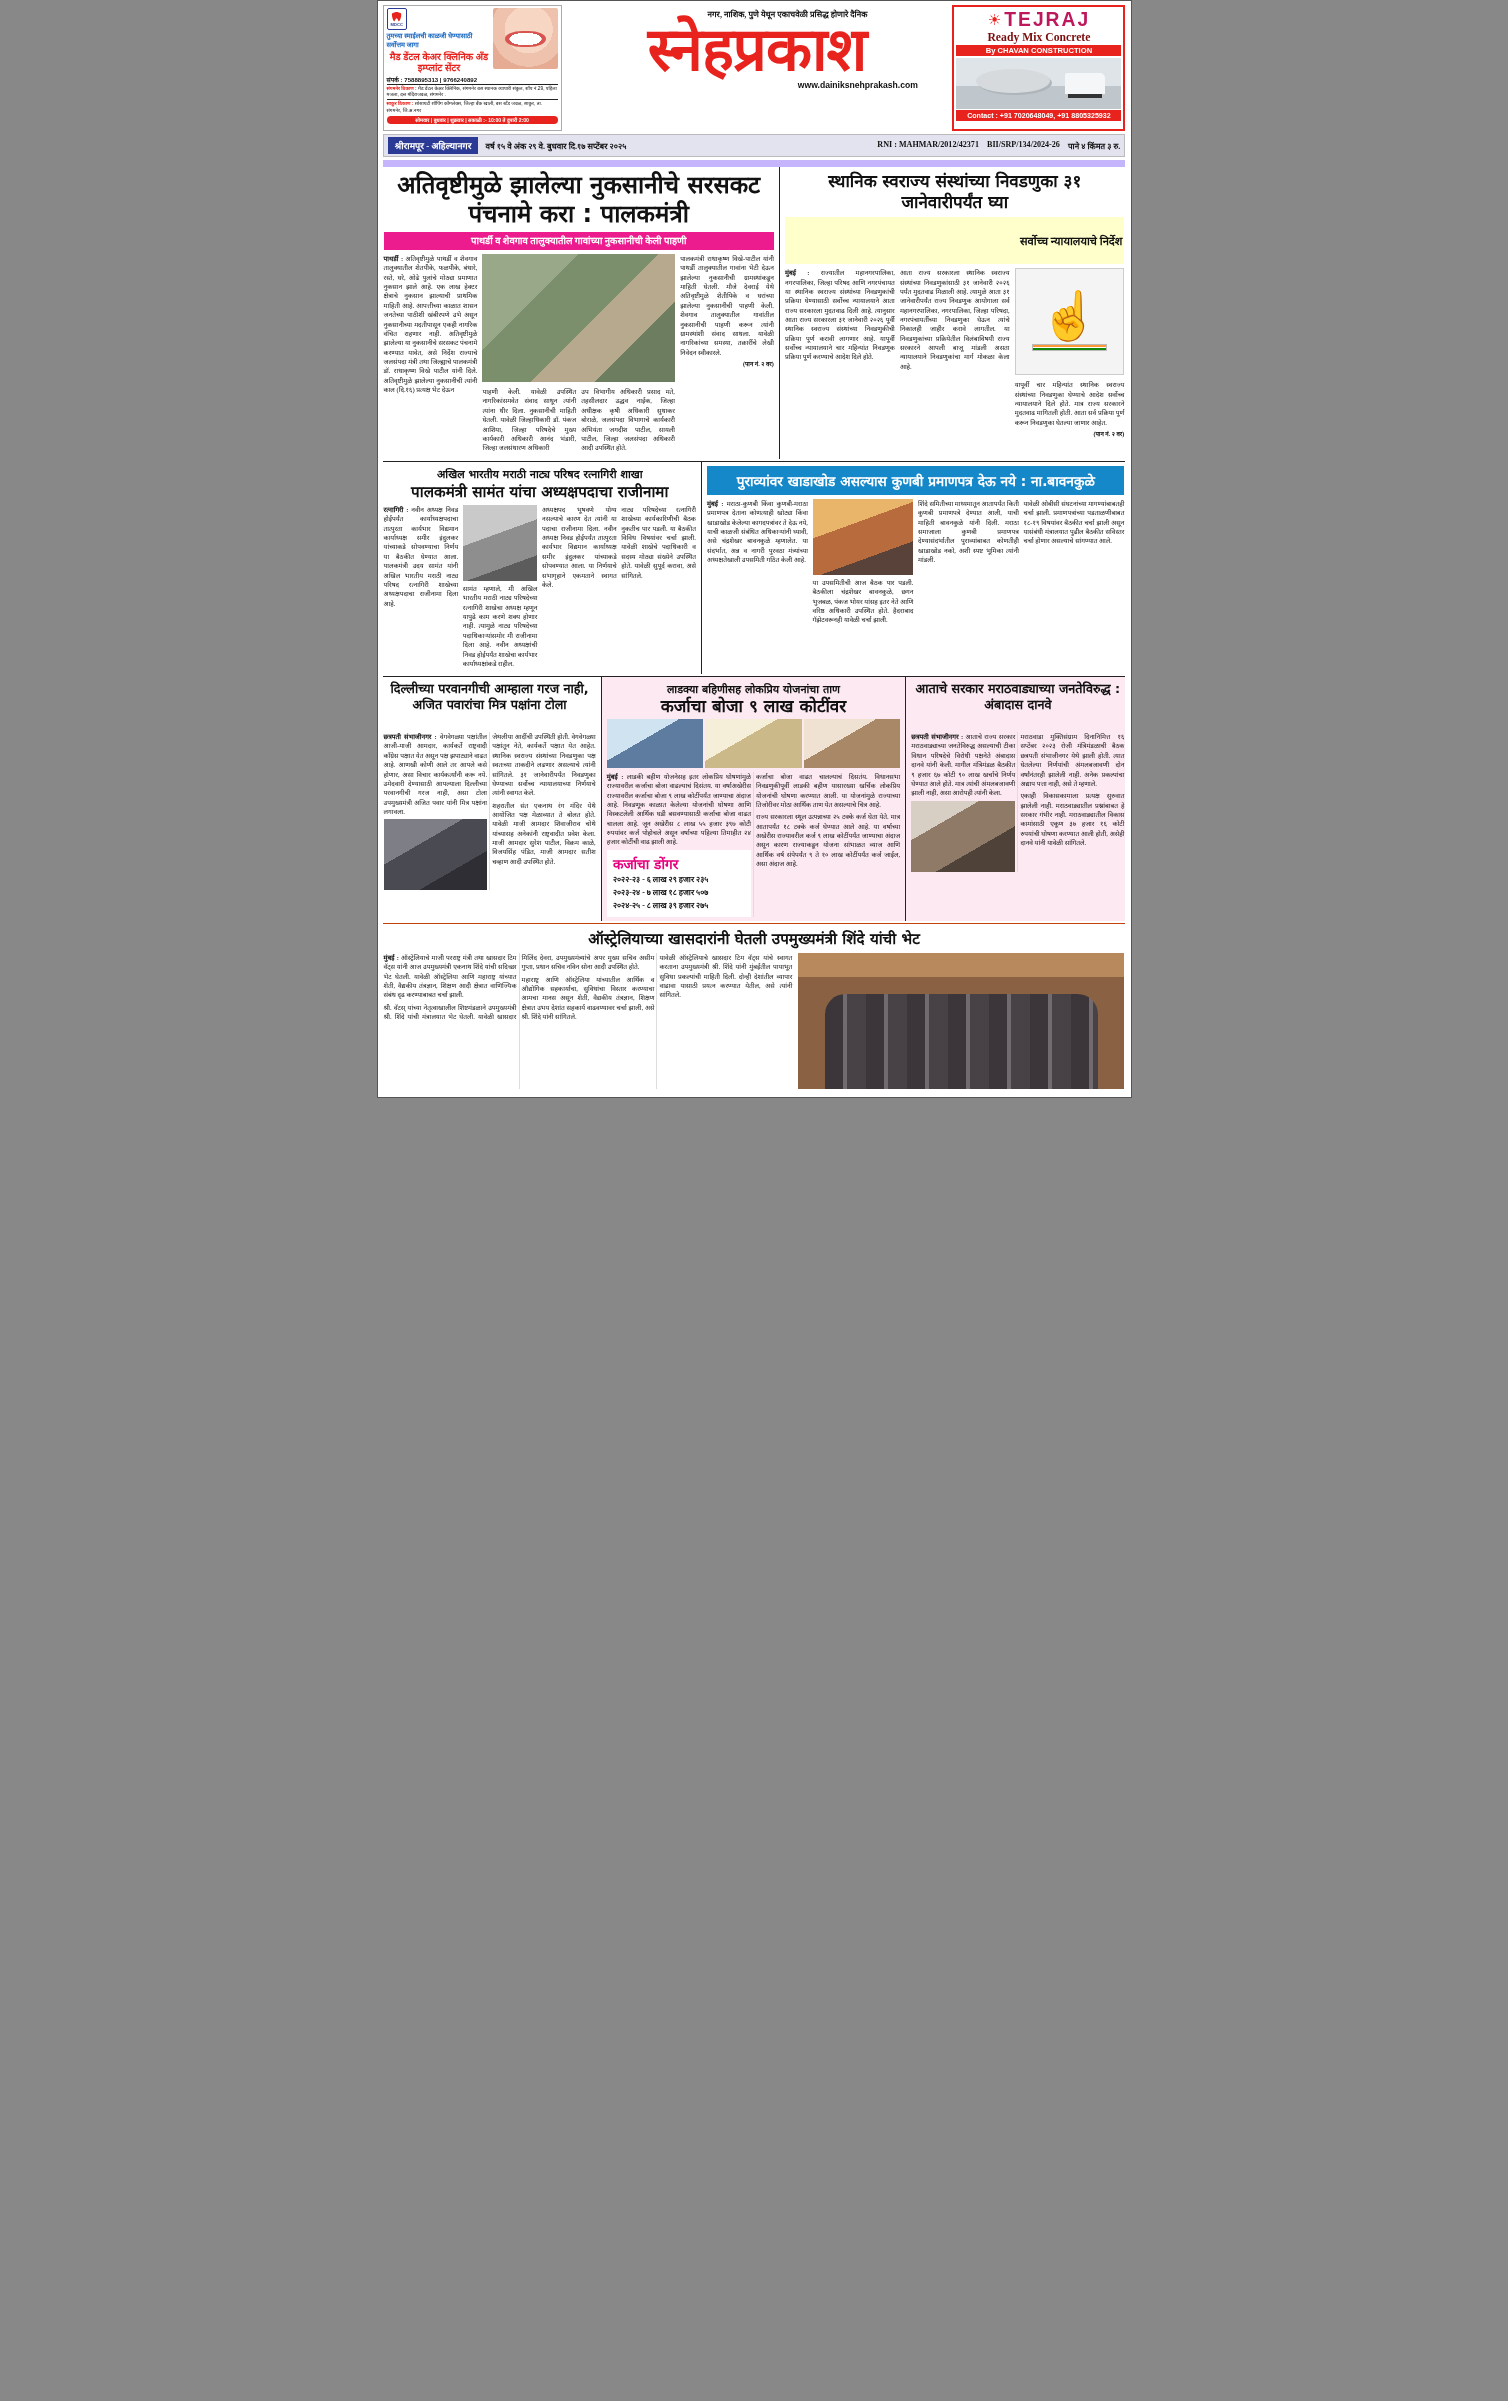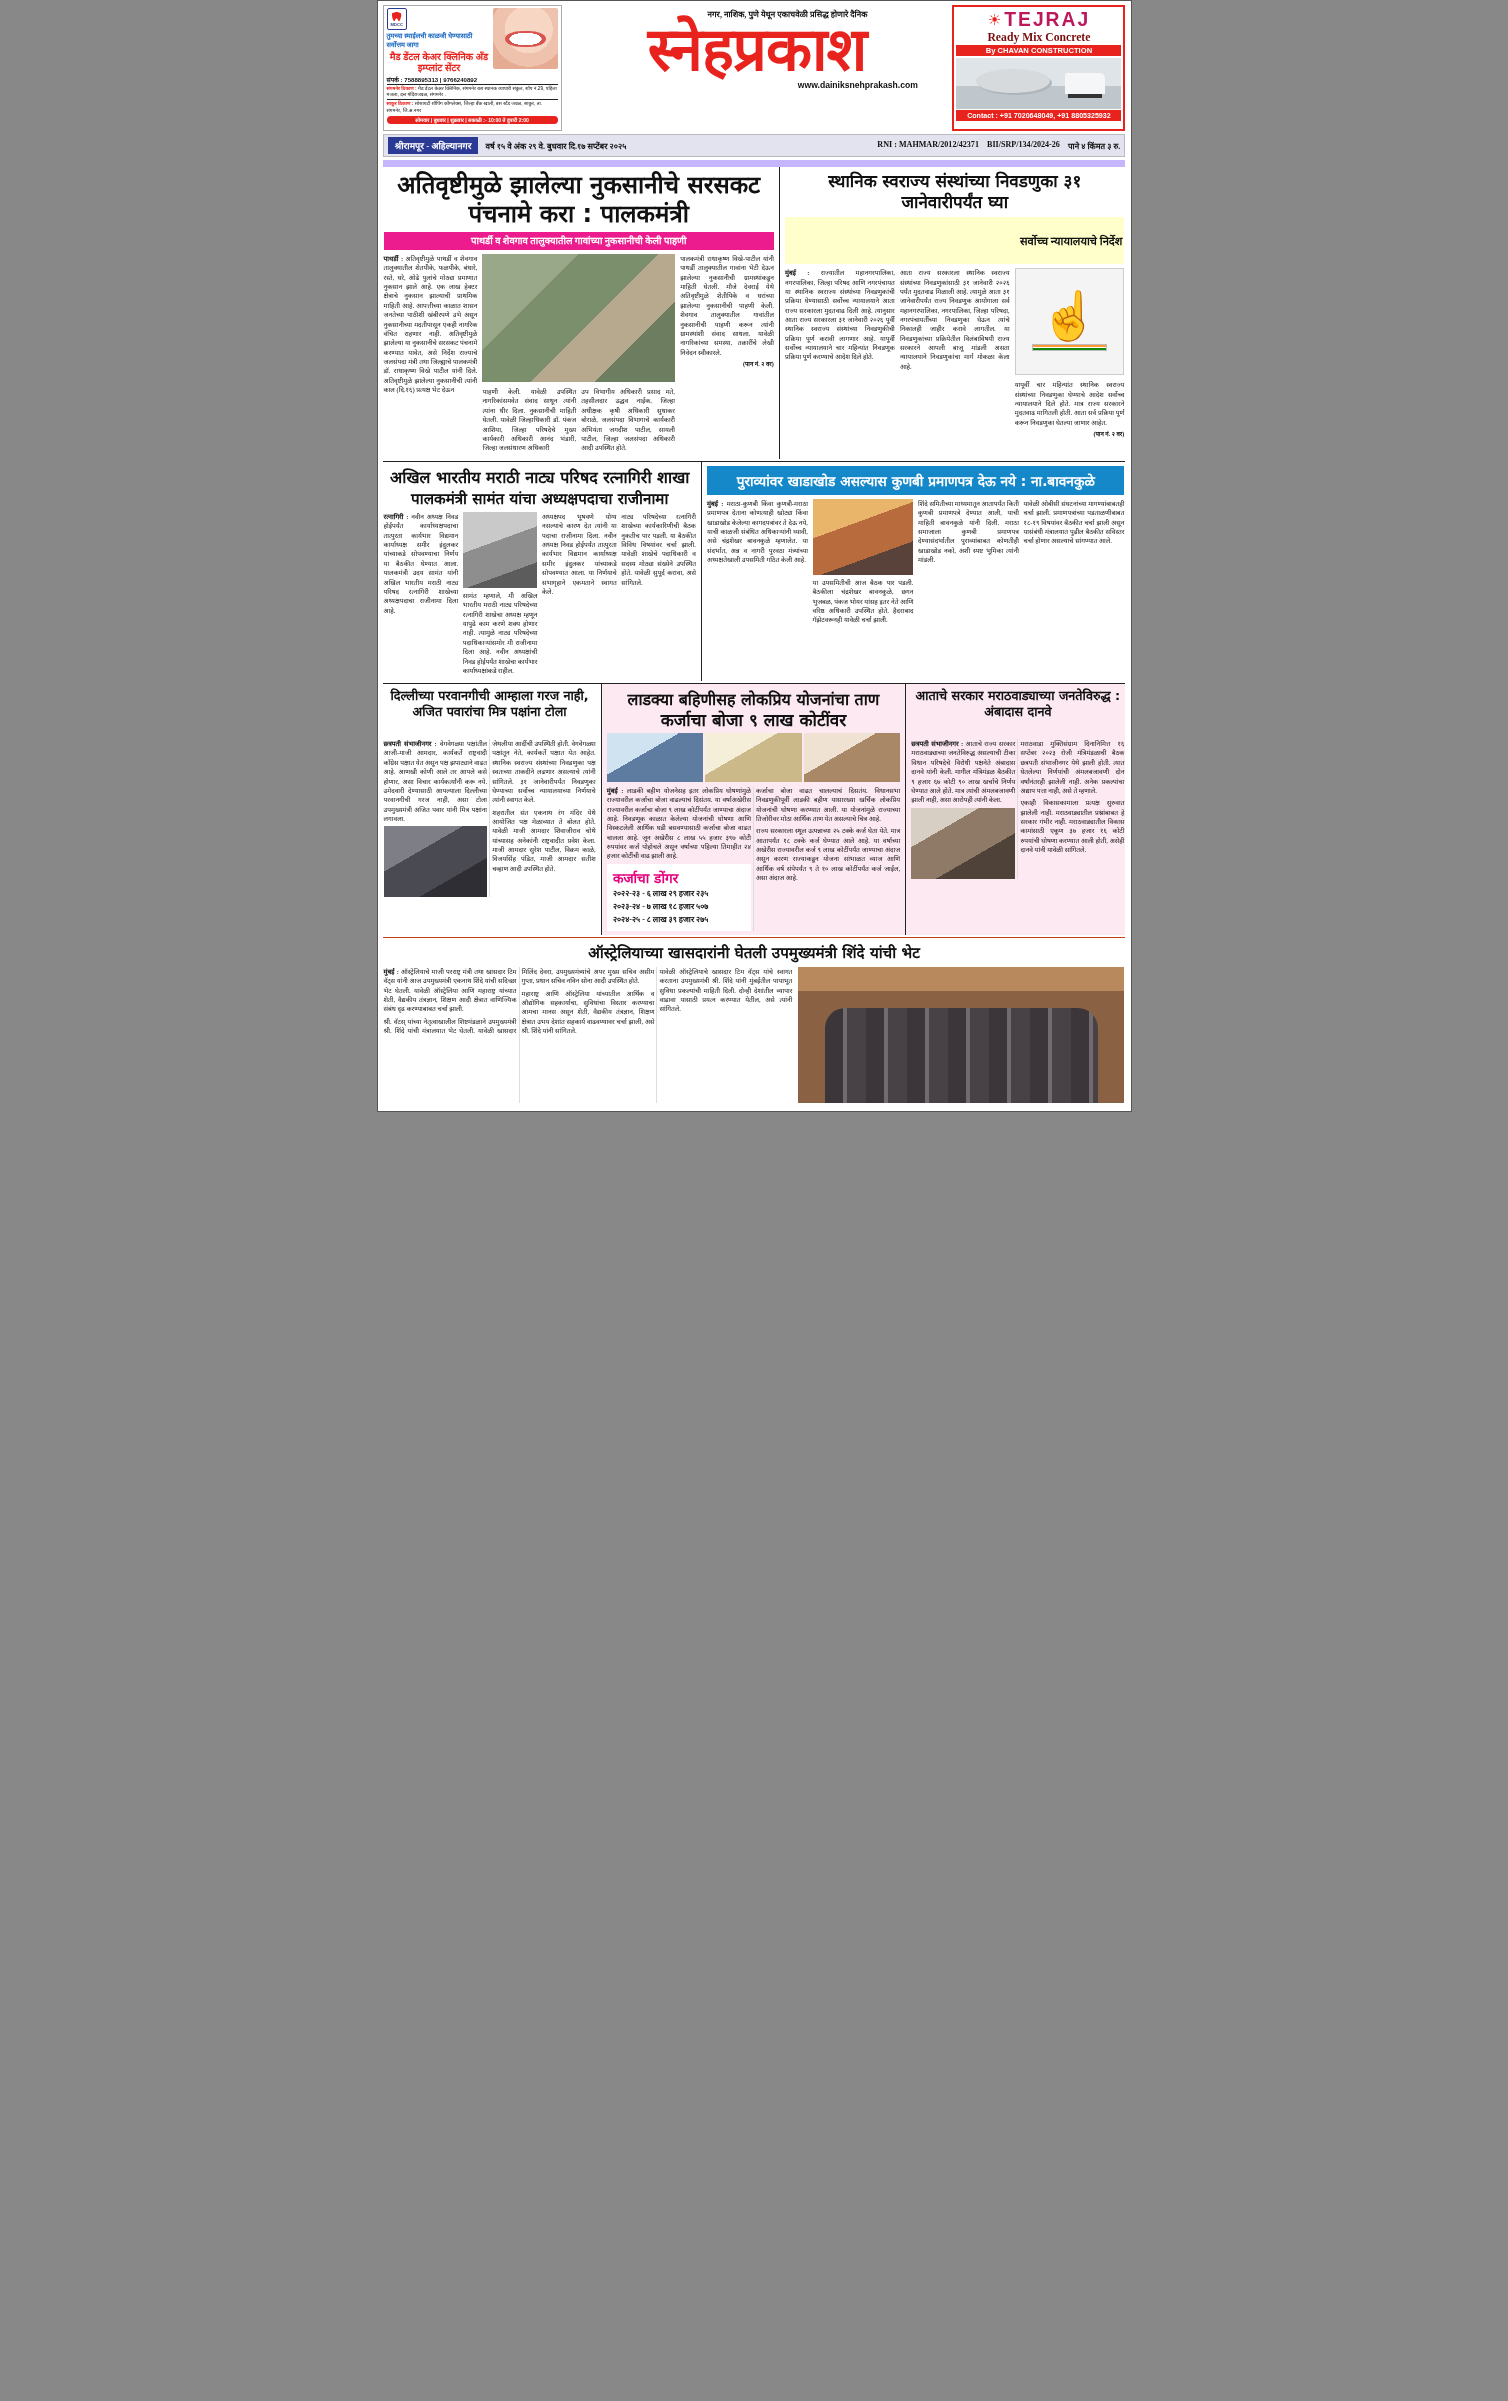--- a/index.html
+++ b/index.html
@@ -81,21 +81,21 @@
   .rl-photo { grid-column: 3; grid-row: 1; height: 107px; background: #f4f4f4; border: 0.5px solid #ccc;
     display: flex; flex-direction: column; align-items: center; justify-content: center; }
   .finger-glyph { font-size: 47px; color: #3b3b3b; line-height: 1; }
   .tricolor { width: 70%; height: 7.1px; margin-top: 4.1px;
     background: linear-gradient(180deg, #ff9933 0 33%, #ffffff 33% 66%, #138808 66% 100%); border: 0.5px solid #bbb; }
   .rl-col3 { grid-column: 3; grid-row: 2; }
 
   
   .midband { display: grid; grid-template-columns: 43% 1fr; border-top: 1px solid #222; margin-top: 2px; }
   .natya { border-right: 0.5px solid #222; padding: 4.1px 5.1px 3px 1px; }
-  .kicker { font-size: 16px; font-weight: bold; text-align: center; font-family: "DejaVu Sans", sans-serif; }
+  .kicker { font-size: 11px; font-weight: bold; text-align: center; font-family: "DejaVu Sans", sans-serif; }
   .h-md { font-size: 15.2px; font-weight: bold; text-align: center; line-height: 1.2; margin: 2px 0 4.1px; font-family: "DejaVu Sans", sans-serif; }
   .natya-body { display: grid; grid-template-columns: repeat(4, 1fr); gap: 4.6px; }
   .portrait { height: 76px; background: linear-gradient(160deg, #c9c9c9 0 40%, #8e8e8e 40% 75%, #5c5c5c 75% 100%); margin-bottom: 3px; }
   .kunbi { padding: 4.1px 1px 3px 5.1px; }
   .banner-blue { background: #1588c9; color: #fff; font-weight: bold; font-size: 13.7px; text-align: center; padding: 5.1px 3px; margin-bottom: 4.1px; font-family: "DejaVu Sans", sans-serif; }
   .kunbi-body { display: grid; grid-template-columns: repeat(4, 1fr); gap: 4.6px; }
   .portrait-warm { height: 76px; background: linear-gradient(160deg, #e8b56a 0 35%, #b86b3c 35% 70%, #58423a 70% 100%); margin-bottom: 3px; }
 
   
   .lowband { display: grid; grid-template-columns: 29.5% 41% 1fr; border-top: 1px solid #222; margin-top: 2px; }

